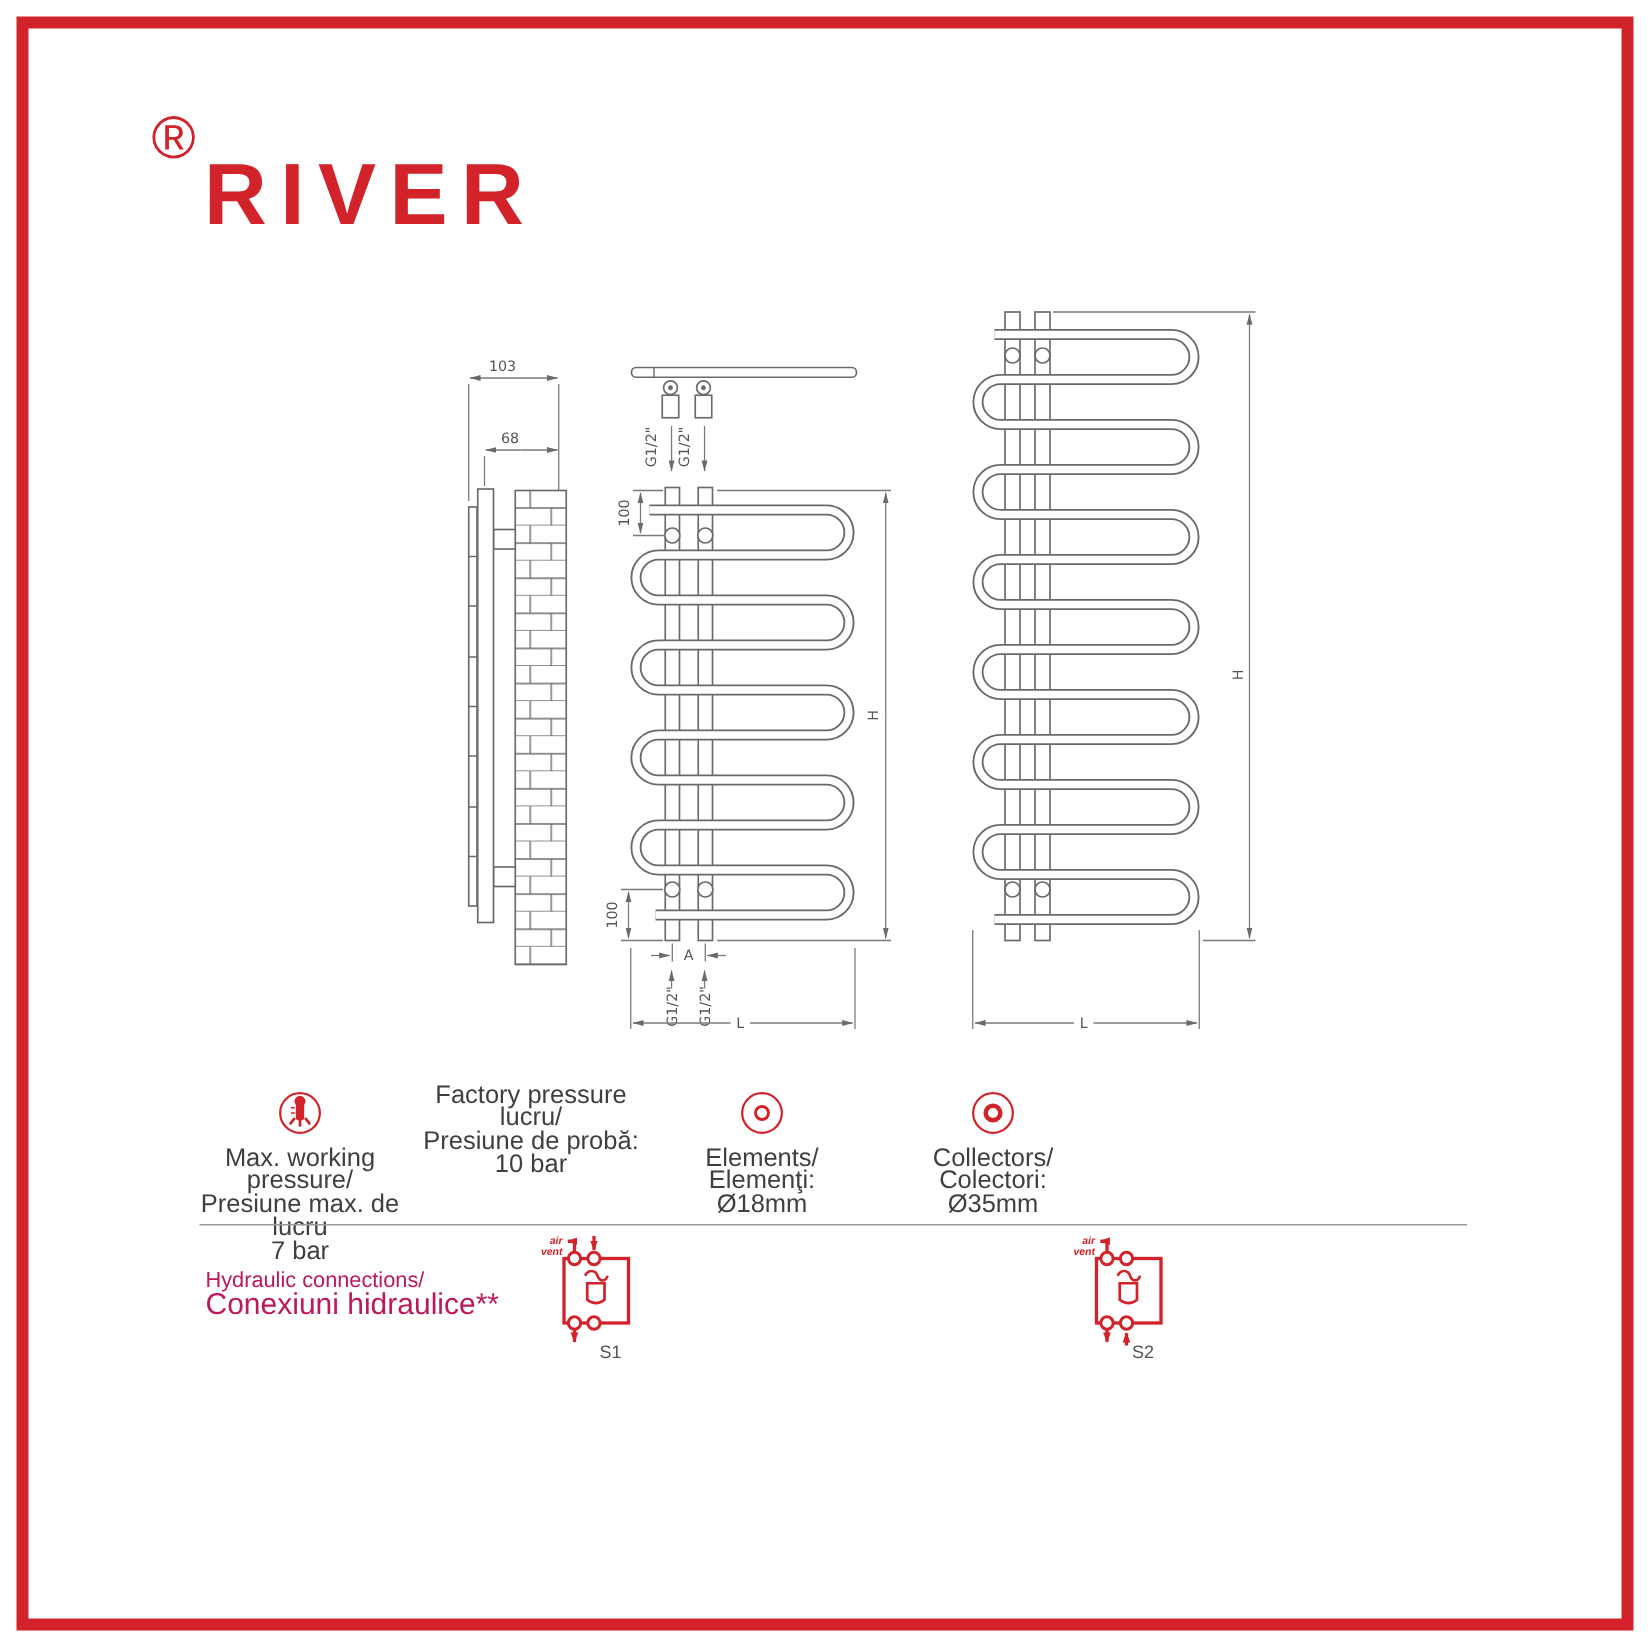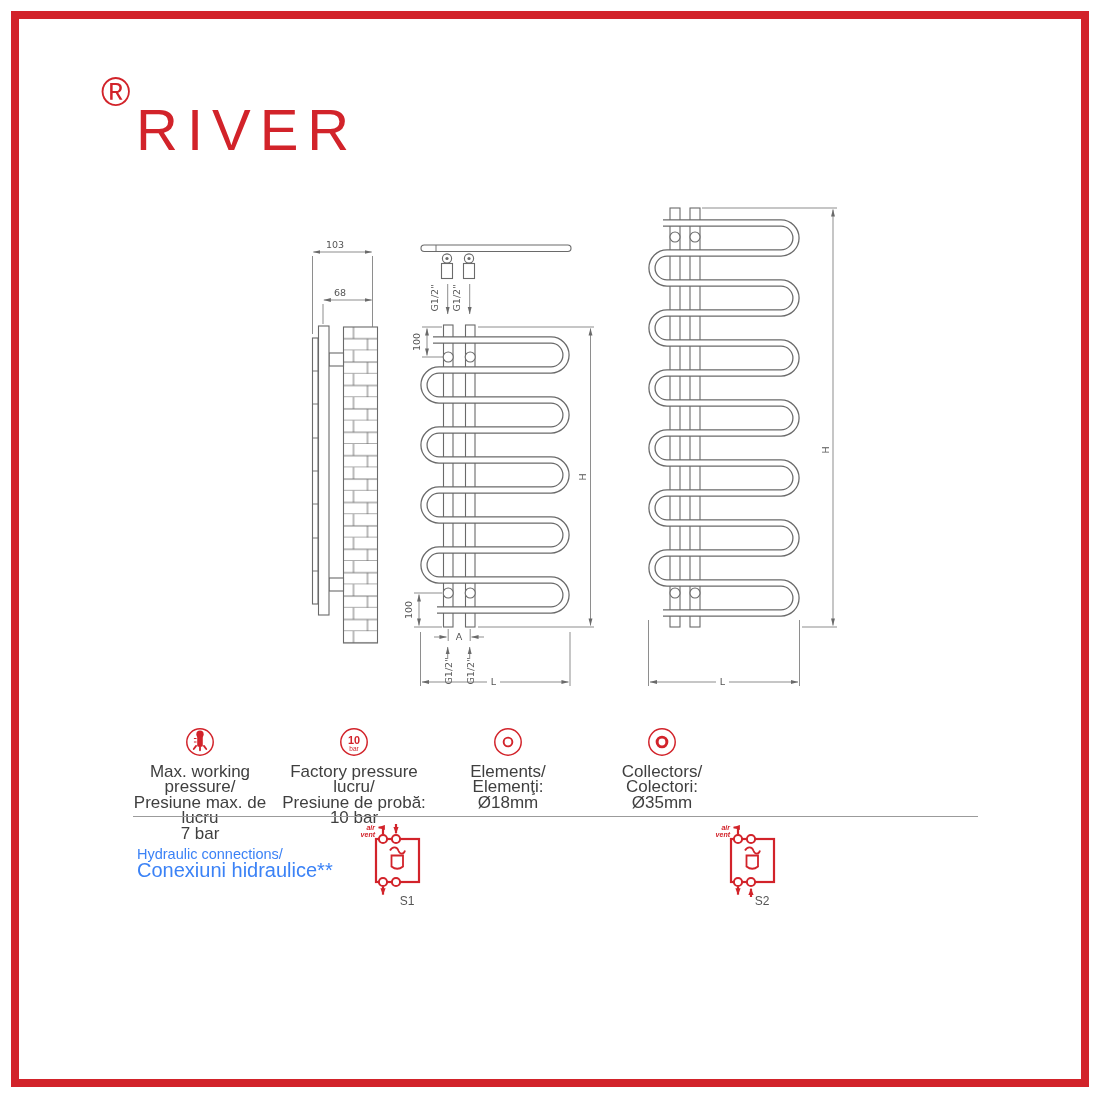--- a/index.html
+++ b/index.html
@@ -2,35 +2,35 @@
 <html><head>
 <meta charset="utf-8">
 <style>
   html,body{margin:0;padding:0}
   body{width:1100px;height:1099px;position:relative;background:#fff;
        font-family:"Liberation Sans",sans-serif;overflow:hidden}
   .frame{position:absolute;left:11px;top:11px;right:11px;bottom:12px;
          border:8px solid #d2232a;pointer-events:none}
   .reg{position:absolute;left:101px;top:70px;color:#d2232a;font-size:40px}
   .brand{position:absolute;left:136px;top:96px;color:#d2232a;font-size:58px;
-         font-weight:400;letter-spacing:9px}
+         font-weight:700;letter-spacing:9px}
   #drawings{position:absolute;left:0;top:0}
   .ln{fill:#fff;stroke:#6a6a6a;stroke-width:1.1}
   .thin{stroke:#6a6a6a;stroke-width:0.9;fill:none}
   .dim{stroke:#7a7a7a;stroke-width:0.85;fill:none}
   .dtx{font-size:9.5px;fill:#555;font-family:"DejaVu Sans",sans-serif}
   .tubeO{fill:none;stroke:#6a6a6a;stroke-width:7.4}
   .tubeI{fill:none;stroke:#fff;stroke-width:4.9}
   .specs{position:absolute;left:123px;top:722px;width:924px;display:flex}
   .spec{width:154px;text-align:center;color:#3f3f3f}
   .ico{height:42px;display:flex;justify-content:center;align-items:flex-start}
   .l1,.l2,.l3{font-size:17px;line-height:15.4px}
   .l2{}
   .divider{position:absolute;left:133px;top:816px;width:845px;height:1px;background:#9b9b9b}
-  .hydro{position:absolute;left:137px;top:845px;color:#3b82f6;font-size:14.5px;line-height:18px}
+  .hydro{position:absolute;left:137px;top:845px;color:#be185d;font-size:14.5px;line-height:18px}
   .hydro .l2{font-size:20px}
   .sdia{position:absolute}
   .vent{font-size:7px;font-weight:bold;font-style:italic;fill:#d2232a}
   .slabel{font-size:12px;fill:#555}
 </style>
 </head>
 <body>
 
 <div class="frame"></div>
 
@@ -158,27 +158,20 @@
       </svg>
     </div>
     <div class="l1">Max. working pressure/</div>
     <div class="l2">Presiune max. de lucru</div>
     <div class="l3">7 bar</div>
   </div>
 
 
 
   <div class="spec">
-    <div class="ico">
-      <svg width="40" height="40" viewBox="0 0 46 46">
-        <circle cx="23" cy="23" r="15.2" fill="none" stroke="#d2232a" stroke-width="1.7"></circle>
-        <text x="23" y="25" text-anchor="middle" font-size="12.5" font-weight="bold" fill="#d2232a">10</text>
-        <text x="23" y="33.5" text-anchor="middle" font-size="7.5" fill="#d2232a">bar</text>
-      </svg>
-    </div>
     <div class="l1">Factory pressure lucru/</div>
     <div class="l2">Presiune de probă:</div>
     <div class="l3">10 bar</div>
   </div>
 
   <div class="spec">
     <div class="ico">
       <svg width="40" height="40" viewBox="0 0 46 46">
         <circle cx="23" cy="23" r="15.2" fill="none" stroke="#d2232a" stroke-width="1.7"></circle>
         <circle cx="23" cy="23" r="5" fill="none" stroke="#d2232a" stroke-width="2.2"></circle>

